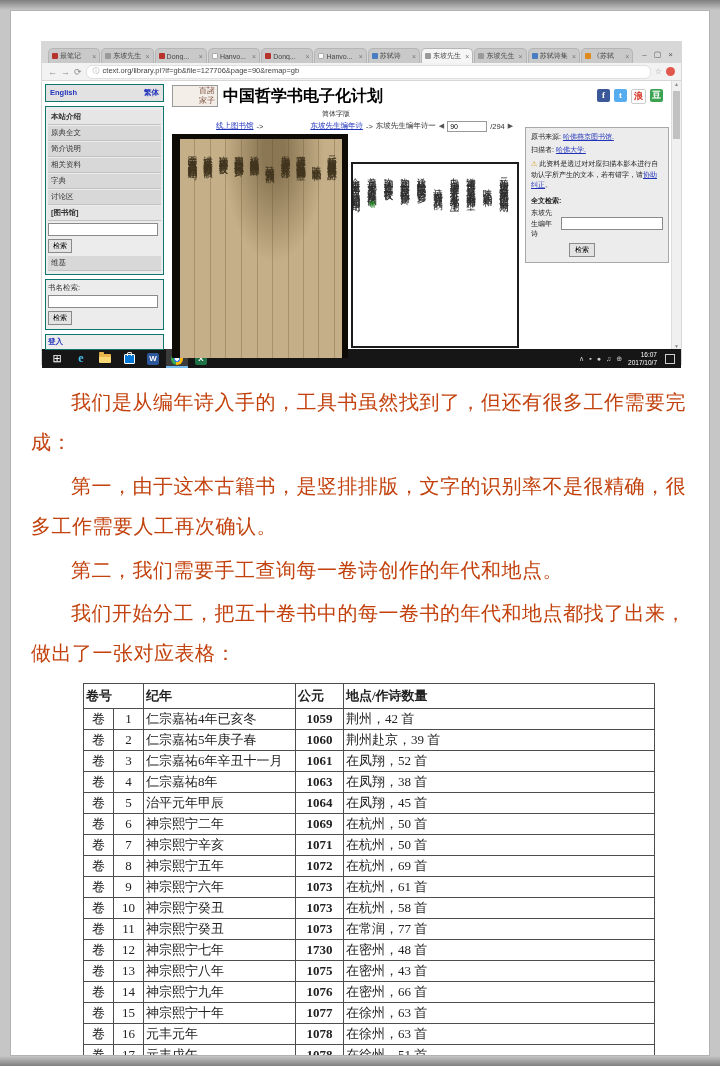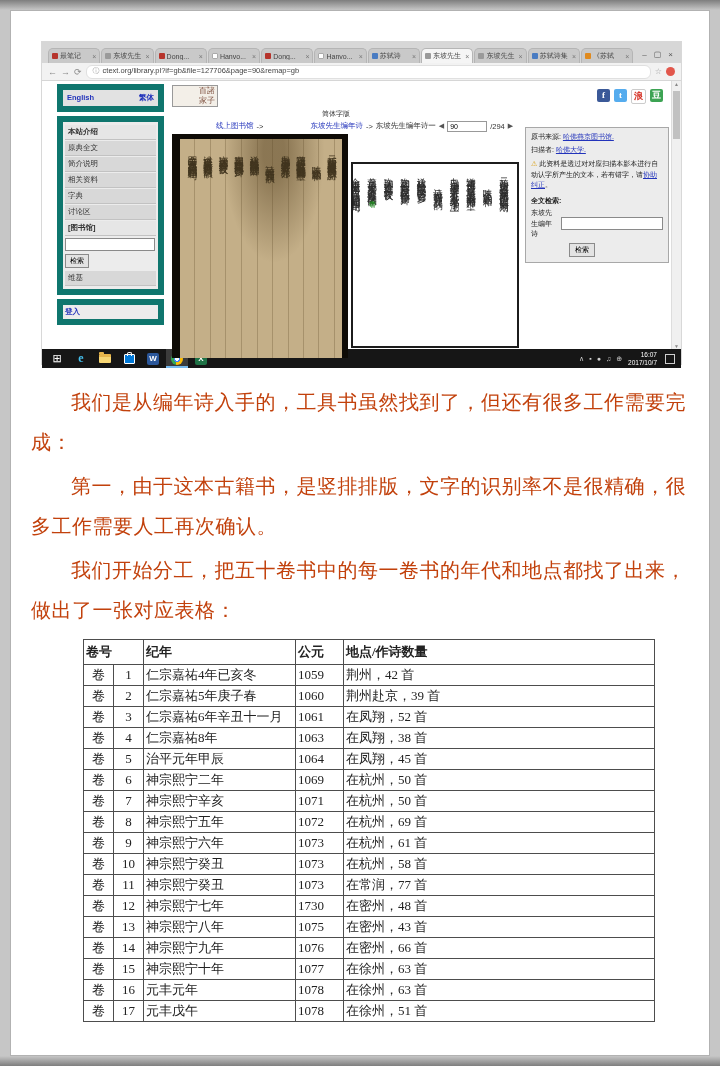--- a/index.html
+++ b/index.html
@@ -33,42 +33,42 @@
   .navglyph{font-size:9px; color:#8a8a8a;}
   .urlfield{flex:1 1 auto; height:12px; background:#fff; border:1px solid #e0e0e0; border-radius:6px;
             display:flex; gap:3px; padding:0 6px; font-size:7.5px; color:#444; overflow:hidden;}
   .urlinfo{color:#999; font-size:7px;}
   .urlstar{font-size:8px; color:#999;}
   .avatar-dot{width:9px; height:9px; border-radius:50%; background:#e2574c; flex:0 0 auto;}
 
   .bcontent{display:flex; height:268px; background:#fff; position:relative;}
   
   .sidebar{width:119px; flex:0 0 auto; padding:3px 2px 0 3px; font-size:7.5px;}
-  .sbox{border:6px solid #0f766e; background:#ececec; margin-bottom:4px; padding:2px;margin-left:12px;}
+  .sbox{border:1px solid #0f766e; background:#ececec; margin-bottom:4px; padding:2px;}
   .lang-row{display:flex; justify-content:space-between; padding:3px 4px; background:#e2e2e2;}
   .slink{color:#2233bb; font-weight:bold;}
   .sitem{background:#d8d8d8; border-bottom:1px solid #c2c2c2; color:#333; padding:2px 3px; margin:1px 0;}
   .sitem.slink{background:#e6e6e6;}
   .sinput{width:92%; height:9px; border:1px solid #8a8a8a; background:#fff; margin:2px 0; display:block; font-size:7px;}
   .sbtn{font-size:7px; border:1px solid #8a8a8a; background:#e3e3e3; padding:1px 4px; margin:1px 0 2px 0;}
   .slabel{color:#333; display:block; margin:1px 0;}
   
   .main{flex:1 1 auto; padding:2px 4px 0 6px; position:relative; min-width:0;}
   .mainhead{display:flex; align-items:center; gap:5px; height:26px;}
   .ctext-logo{width:20px; height:20px; border:1px solid #999; background:#f3efe8; color:#7a4b3a;
               font-size:8px; line-height:10px; text-align:center; flex:0 0 auto; font-family:"Liberation Serif",serif;padding-left:24px;}
   .sitetitle{font-size:16px; font-weight:bold; color:#000; white-space:nowrap;}
   .social{display:flex; gap:4px; margin-left:auto; margin-right:4px;}
   .socicon{width:13px; height:13px; border-radius:2px; color:#fff; font-size:9px; font-weight:bold;
            display:flex; align-items:center; justify-content:center; font-family:"Liberation Serif",serif;}
   .fb{background:#3b5998;} .tw{background:#55acee;}
   .wb{background:#fff; color:#d42b1e; border:1px solid #ccc;} .db{background:#3ca353;}
   .variant{font-size:7px; color:#333; margin:0 0 1px 150px;}
   .breadcrumb{display:flex; align-items:center; gap:3px; font-size:7.5px; color:#333; height:12px;}
-  .bclink{color:#2233bb; padding-left:44px;}
+  .bclink{color:#2233bb; text-decoration:underline;padding-left:44px;}
   .bcarrow{color:#555; font-size:7px;}
   .pageinput{width:34px; height:9px; border:1px solid #999; font-size:7px; padding:0 2px;}
 
   .docsrow{display:flex; align-items:flex-start; margin-top:2px;}
   .scanphoto{width:176px; height:224px; flex:0 0 auto; background:#0e0b06; padding:5px 6px 0 8px;
              box-sizing:border-box; overflow:hidden;}
   .scanpage{width:100%; height:100%;
             background:
               radial-gradient(ellipse at 58% 6%, rgba(92,72,40,.55) 0 8%, rgba(92,72,40,0) 38%),
               repeating-linear-gradient(90deg, rgba(110,90,55,0) 0 14.5px, rgba(110,90,55,.35) 14.5px 15.5px),
@@ -126,21 +126,21 @@
 
   
   table.poem{border-collapse:collapse; margin:9px 0 0 72px; width:572px;
              font-family:"Liberation Serif",serif; font-size:13px; color:#222;}
   table.poem th, table.poem td{border:1px solid #4d4d4d; padding:0 2px;}
   table.poem th{height:24px; font-weight:bold; text-align:left;}
   table.poem td{height:20px;}
   .c-juan{width:25px; text-align:center;}
   .c-num{width:25px; text-align:center;}
   .c-era{width:147px; padding-left:10px;}
-  .c-year{width:43px; text-align:left;}
+  .c-year{width:43px; text-align:center;font-weight:bold;}
   .c-place{padding-left:10px;}
 </style>
 </head>
 <body>
 
 <div class="page">
 
   <div class="shot">
 
     <div class="tabbar">
@@ -253,30 +253,36 @@
 
               <div class="sitem">讨论区</div>
 
               <div class="sitem slink">[图书馆]</div>
             </div>
           <input class="sinput" style="">
           <button class="sbtn">检索</button>
           <div class="sitem">维基</div>
         </div>
         <div class="sbox">
+          <span class="slabel">书名检索:</span>
+          <input class="sinput" style="">
+          <button class="sbtn">检索</button>
+        </div>
+        <div class="sbox">
           <span class="slink">登入</span>
         </div>
       </div>
 
       <div class="main">
         <div class="mainhead">
           <div class="ctext-logo">
             <div>百諸</div>
             <div>家子</div>
           </div>
+          <span class="sitetitle">中国哲学书电子化计划</span>
           <div class="social">
 
               <span class="socicon fb">f</span>
 
               <span class="socicon tw">t</span>
 
               <span class="socicon wb">浪</span>
 
               <span class="socicon db">豆</span>
             </div>
@@ -437,20 +443,21 @@
       <div class="tray-note"></div>
     </div>
   </div>
 
   <div class="article">
 
       <p>我们是从编年诗入手的，工具书虽然找到了，但还有很多工作需要完成：</p>
 
       <p>第一，由于这本古籍书，是竖排排版，文字的识别率不是很精确，很多工作需要人工再次确认。</p>
 
+      <p>第二，我们需要手工查询每一卷诗创作的年代和地点。</p>
 
       <p>我们开始分工，把五十卷书中的每一卷书的年代和地点都找了出来，做出了一张对应表格：</p>
     </div>
 
   <table class="poem">
     <thead>
       <tr>
         <th colspan="2">卷号</th>
         <th class="c-era">纪年</th>
         <th class="c-year">公元</th>

